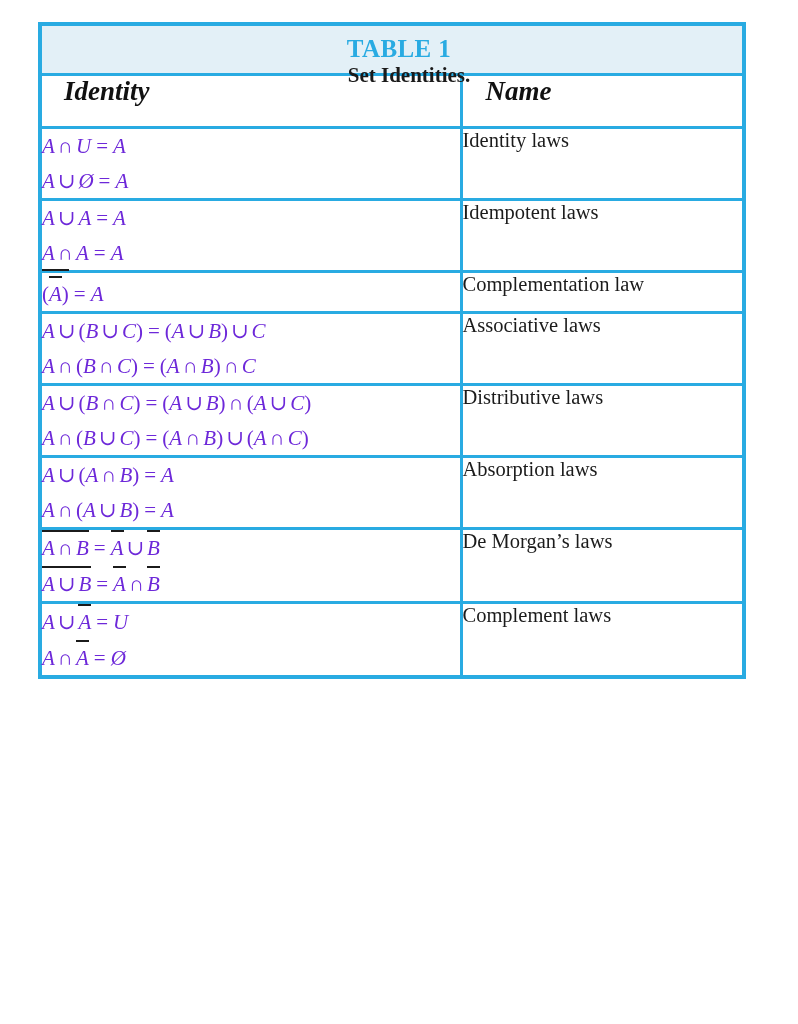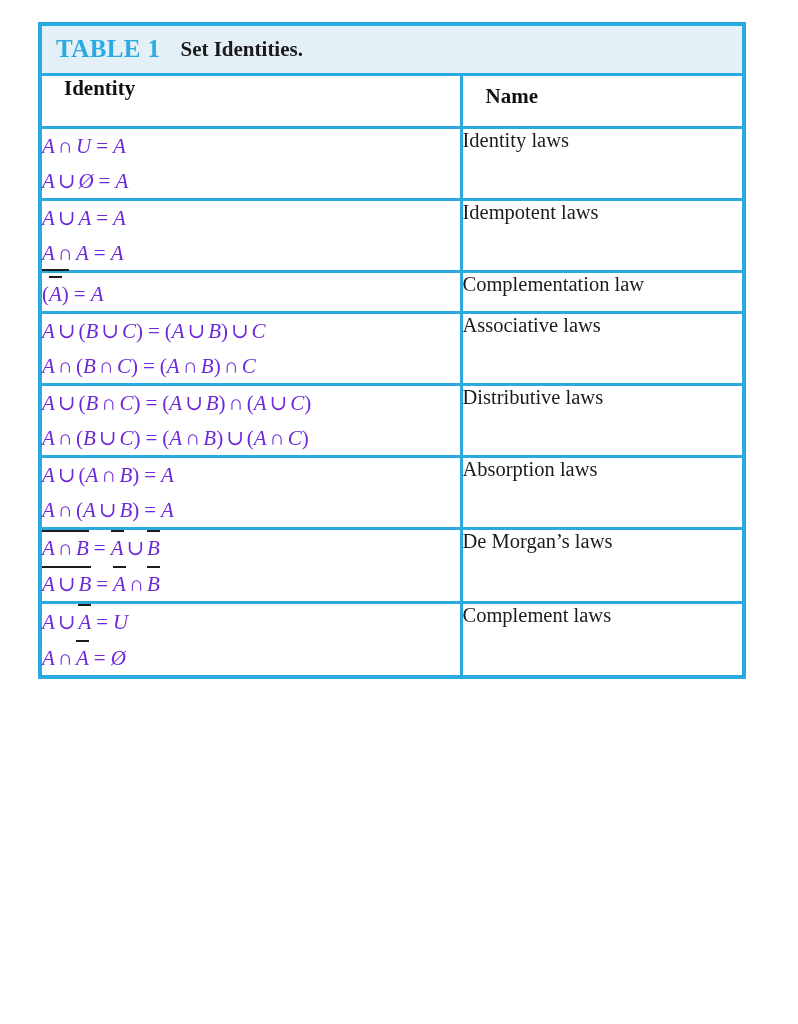--- a/index.html
+++ b/index.html
@@ -37,20 +37,21 @@
   
   .caption-band {
     background: #E3F0F7;
     border-bottom: 3px solid #29ABE2;
     padding: 9px 0 10px 14px;
     box-sizing: border-box;
     height: 50px;
     display: flex;
     align-items: center;
     white-space: nowrap;
+    flex-direction: column;
   }
   .caption-label {
     color: #29ABE2;
     font-weight: bold;
     font-size: 25px;
     letter-spacing: .4px;
     font-family: "Liberation Serif", "DejaVu Serif", serif;
   }
   .caption-title {
     color: #1a1a1a;
@@ -81,27 +82,28 @@
   table.ident td:last-child { border-right: none; }
   table.ident tr:last-child td { border-bottom: none; margin-top: 33px; }
 
   
   .hdr-cell {
     height: 50px;
     vertical-align: middle;
     text-align: left;
   }
   .hdr-text {
+    font-style: italic;
     font-weight: bold;
-    font-size: 21px;
+    font-size: 27px;
     color: #111111;
     padding-left: 22px;
     display: block;
   }
-  .hdr-cell.name .hdr-text { padding-left: 23px; margin-top: 8px; }
+  .hdr-cell.name .hdr-text { padding-left: 23px; }
 
   
   .ident-cell { padding: 14px 0 16px 30px; }
   .name-cell  { padding: 17px 0 16px 24px; }
 
   .eq {
     font-style: italic;
     font-size: 21px;
     color: #6d28d9;
     line-height: 1.62;

